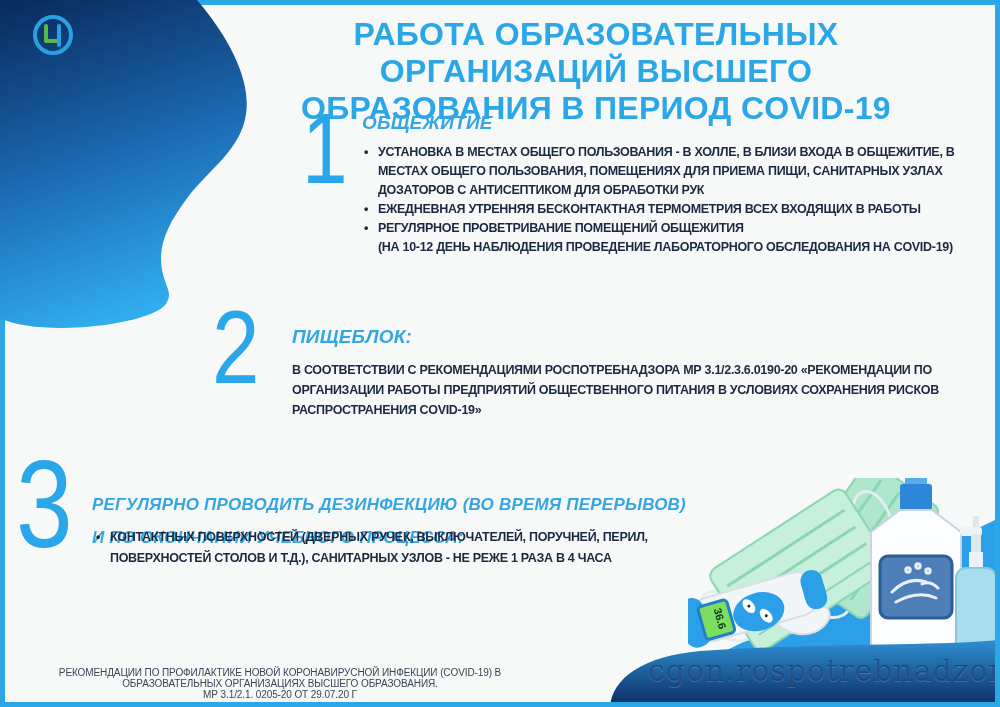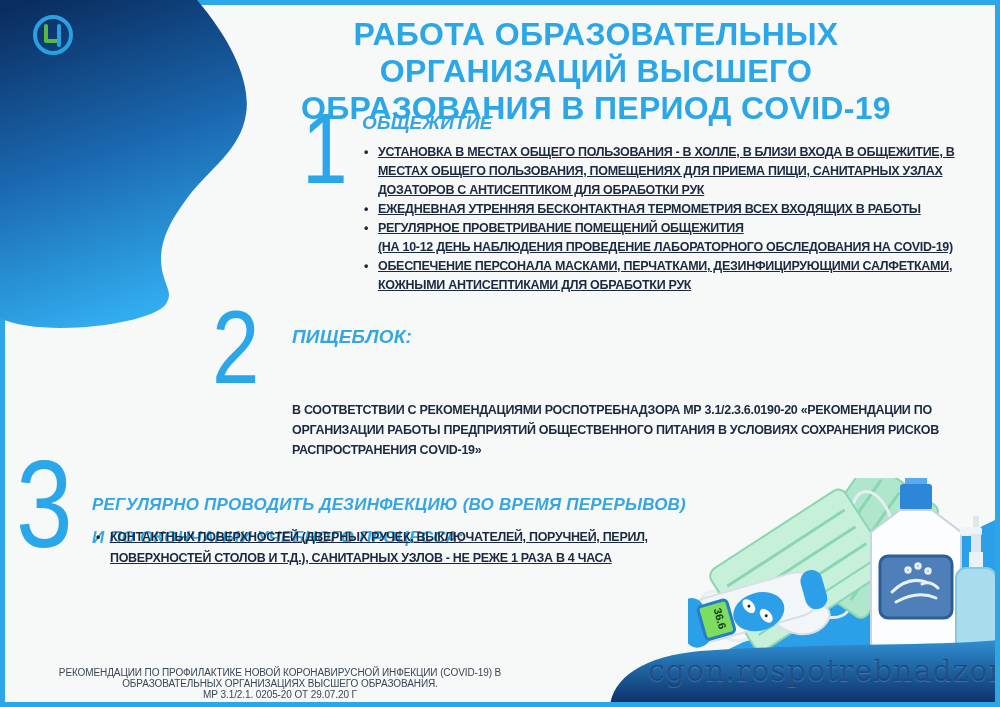--- a/index.html
+++ b/index.html
@@ -30,26 +30,26 @@
   .n3{left:16px;top:442px;font-size:124px;}
   .sec-head{
     color:#35A6E2;font-weight:bold;font-size:19px;letter-spacing:.2px;
     white-space:pre-line;
     font-style:italic;
   }
   .s1-head{left:362px;top:112px;}
   .s2-head{left:292px;top:326px;text-align:center;}
   .s3-head{left:92px;top:476px;font-size:17px;line-height:33px;margin-top:12px;}
   .body-txt{
-    color:#1B2940;font-weight:bold;font-size:12.5px;letter-spacing:-.3px;margin-top:40px;
+    color:#1B2940;font-weight:bold;font-size:12.5px;letter-spacing:-.3px;
   }
   .s1-list{left:363px;top:143px;width:618px;line-height:19px;}
   .s2-para{left:292px;top:360px;width:648px;line-height:20px;}
   .s3-list{left:95px;top:527px;width:620px;line-height:21px;}
-  ul.blist{list-style:none;margin:0;padding:0;text-decoration:underline;}
+  ul.blist{list-style:none;margin:0;padding:0;}
   ul.blist li{position:relative;padding-left:15px;white-space:pre-line;}
   ul.blist li::before{content:"•";position:absolute;left:1px;top:0;}
   .footer{
     left:25px;top:667px;width:510px;text-align:center;z-index:20;
     color:#3A4656;font-size:10px;line-height:11px;letter-spacing:-.1px;
     font-weight:normal;
   }
   .decor-wedge{
     left:620px;top:520px;width:375px;height:182px;background:#2BA0E8;
     clip-path:polygon(100% 0,100% 100%,0 100%);z-index:2;
@@ -162,22 +162,20 @@
   <span>ОБРАЗОВАНИЯ В ПЕРИОД COVID-19</span>
 </div>
 
 <div class="abs content bignum n1">1</div>
 <div class="abs content sec-head s1-head">ОБЩЕЖИТИЕ</div>
 <ul class="abs content blist body-txt s1-list">
   <li>УСТАНОВКА В МЕСТАХ ОБЩЕГО ПОЛЬЗОВАНИЯ - В ХОЛЛЕ, В БЛИЗИ ВХОДА В ОБЩЕЖИТИЕ, В МЕСТАХ ОБЩЕГО ПОЛЬЗОВАНИЯ, ПОМЕЩЕНИЯХ ДЛЯ ПРИЕМА ПИЩИ, САНИТАРНЫХ УЗЛАХ ДОЗАТОРОВ С АНТИСЕПТИКОМ ДЛЯ ОБРАБОТКИ РУК</li>
   <li>ЕЖЕДНЕВНАЯ УТРЕННЯЯ БЕСКОНТАКТНАЯ ТЕРМОМЕТРИЯ ВСЕХ ВХОДЯЩИХ В РАБОТЫ</li>
   <li>РЕГУЛЯРНОЕ ПРОВЕТРИВАНИЕ ПОМЕЩЕНИЙ ОБЩЕЖИТИЯ
 (НА 10-12 ДЕНЬ НАБЛЮДЕНИЯ ПРОВЕДЕНИЕ ЛАБОРАТОРНОГО ОБСЛЕДОВАНИЯ НА COVID-19)</li>
-  <li>ОБЕСПЕЧЕНИЕ ПЕРСОНАЛА МАСКАМИ, ПЕРЧАТКАМИ, ДЕЗИНФИЦИРУЮЩИМИ САЛФЕТКАМИ,
-КОЖНЫМИ АНТИСЕПТИКАМИ ДЛЯ ОБРАБОТКИ РУК</li>
 </ul>
 
 <div class="abs content bignum n2">2</div>
 <div class="abs content sec-head s2-head">ПИЩЕБЛОК:</div>
 <div class="abs content body-txt s2-para">В СООТВЕТСТВИИ С РЕКОМЕНДАЦИЯМИ РОСПОТРЕБНАДЗОРА МР 3.1/2.3.6.0190-20 «РЕКОМЕНДАЦИИ ПО ОРГАНИЗАЦИИ РАБОТЫ ПРЕДПРИЯТИЙ ОБЩЕСТВЕННОГО ПИТАНИЯ В УСЛОВИЯХ СОХРАНЕНИЯ РИСКОВ РАСПРОСТРАНЕНИЯ COVID-19»</div>
 
 <div class="abs content bignum n3">3</div>
 <div class="abs content sec-head s3-head">РЕГУЛЯРНО ПРОВОДИТЬ ДЕЗИНФЕКЦИЮ (ВО ВРЕМЯ ПЕРЕРЫВОВ)
 И ПО ОКОНЧАНИИ УЧЕБНОГО ПРОЦЕССА:</div>
 <ul class="abs content blist body-txt s3-list">

